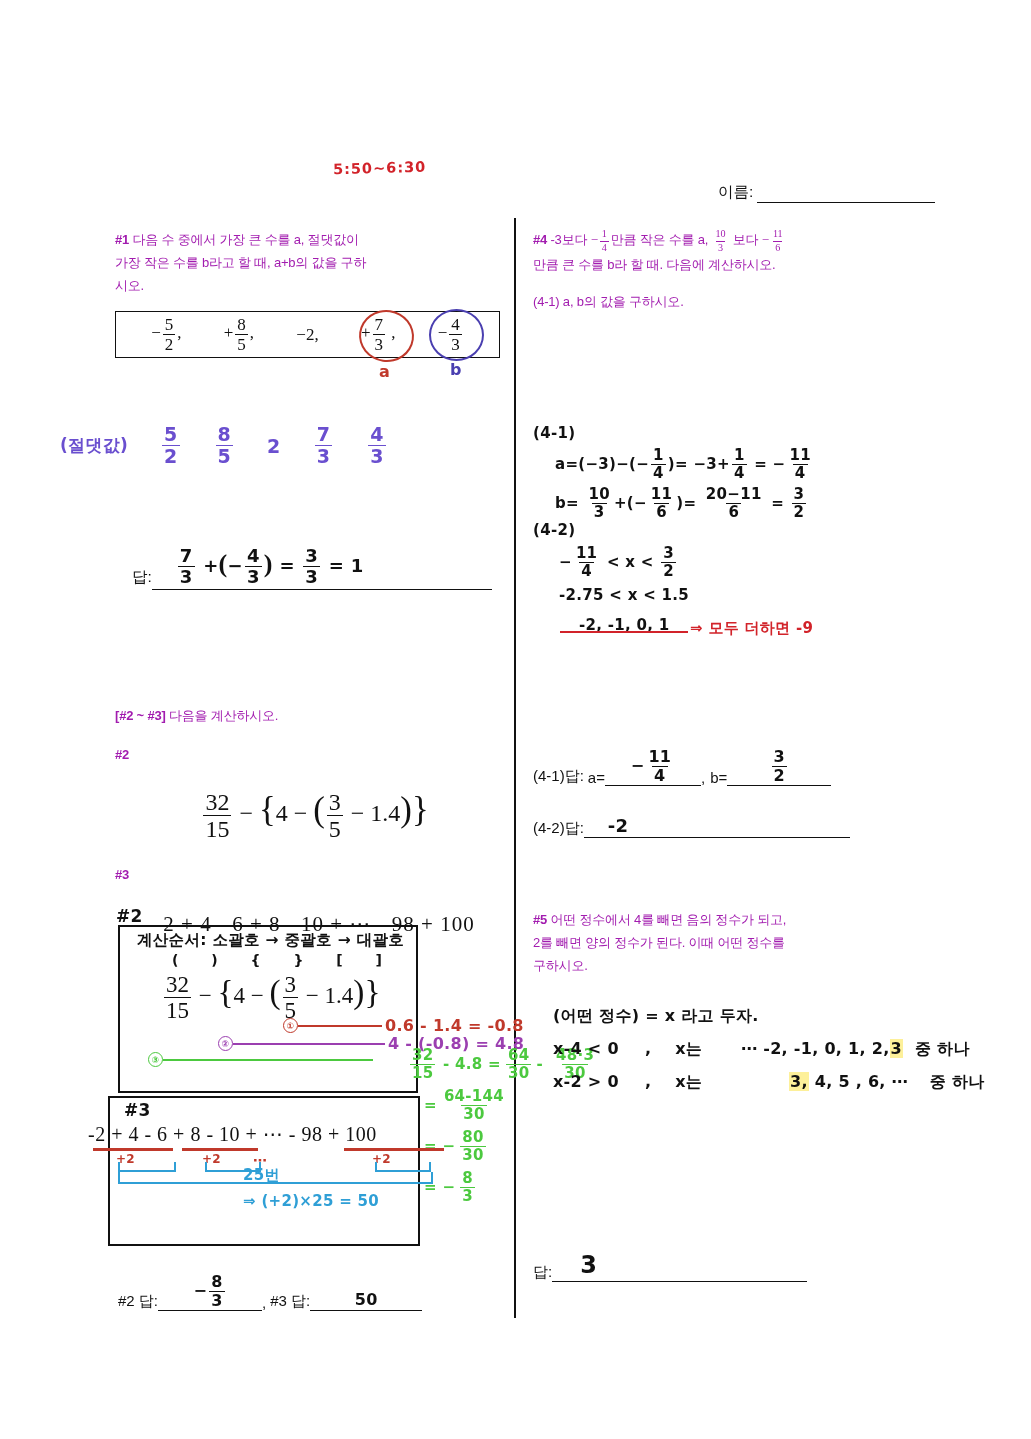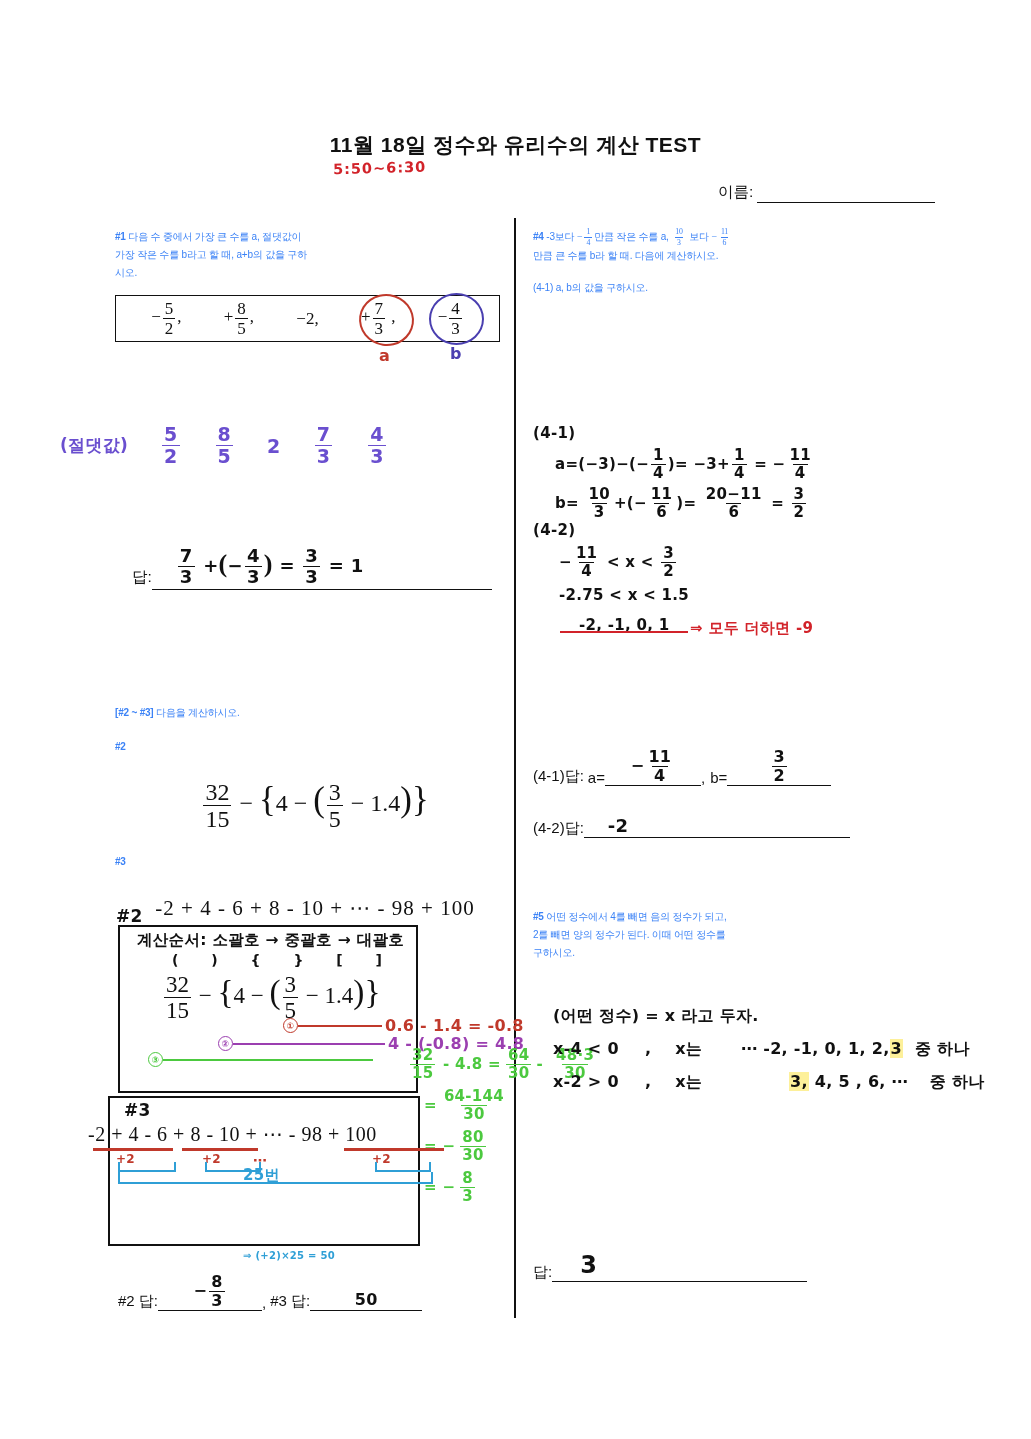--- a/index.html
+++ b/index.html
@@ -8,21 +8,21 @@
     width:1031px; height:1439px;
     background:#ffffff;
     font-family:"Liberation Sans", sans-serif;
     color:#111;
     position:relative;
     overflow:hidden;
   }
   .page { position:relative; width:1031px; height:1439px; }
 
   
-  .prb { font-size:10px; line-height:1.78; color:#3b82f6; letter-spacing:-0.2px; }
+  .prb { font-size:13px; line-height:1.78; color:#a21caf; letter-spacing:-0.2px; }
   .prb b { font-weight:bold; }
   .math { font-family:"Liberation Serif", serif; }
   .hw   { font-family:"DejaVu Sans", sans-serif; font-weight:bold; letter-spacing:0.3px; }
 
   
   .frac { display:inline-flex; flex-direction:column; align-items:center;
           vertical-align:middle; line-height:1; margin:0 2px; }
   .frac .num { padding:0 2px 1px; }
   .frac .den { padding:1px 2px 0; border-top:1.4px solid currentColor; }
   .fs  { font-size:0.78em; }
@@ -105,21 +105,21 @@
   
   #work3-box { position:absolute; left:108px; top:1096px; width:312px; height:150px; border:2.6px solid #111; }
   #tag3 { position:absolute; left:124px; top:1100px; font-size:17px; }
   #eq3-work { position:absolute; left:88px; top:1122px; font-family:"Liberation Serif", serif;
               font-size:20px; letter-spacing:0.5px; white-space:nowrap; }
   .red-uline { position:absolute; height:3px; background:#c0392b; }
   .plus2 { position:absolute; color:#c0392b; font-size:12px; font-weight:bold; }
   .blue-brace { position:absolute; border:2.2px solid #2f9fd6; border-top:none; }
   #dots-mid { position:absolute; color:#c0392b; font-size:14px; left:253px; top:1152px; }
   #cnt25 { position:absolute; left:243px; top:1166px; color:#2f9fd6; font-size:15px; }
-  #calc25 { position:absolute; left:243px; top:1250px; color:#2f9fd6; font-size:10px; }
+  #calc25 { position:absolute; left:243px; top:1192px; color:#2f9fd6; font-size:15px; }
 
   
   #ans23 { position:absolute; left:118px; top:1285px; display:flex; align-items:flex-end; font-size:15px; }
   #ans23 .rule { border-bottom:1.4px solid #111; position:relative; height:26px; }
   #ans23 .w { position:absolute; bottom:1px; width:100%; text-align:center; font-size:16px; }
 
   
   #hw41 { position:absolute; left:533px; top:424px; font-size:15px; }
   #hw41 .ln { margin-left:22px; margin-top:6px; white-space:nowrap; }
   #hw42 { position:absolute; left:533px; top:521px; font-size:15px; }
@@ -141,21 +141,20 @@
 
   #ans5 { position:absolute; left:533px; top:1252px; display:flex; align-items:flex-end; font-size:15px; }
   #ans5 .rule { border-bottom:1.5px solid #111; position:relative; width:255px; height:30px; }
   #ans5 .w { position:absolute; bottom:2px; left:28px; font-size:24px; }
 </style>
 </head>
 <body>
 
 <div class="page">
 
-  <div id="title">11월 18일 정수와 유리수의 계산 TEST</div>
   <div id="time-stamp" class="hw">5:50~6:30</div>
 
   <div id="name-field">
     <span>이름:</span>
     <span class="rule"></span>
   </div>
 
   <div id="divider"></div>
 
   <div class="col-l">

